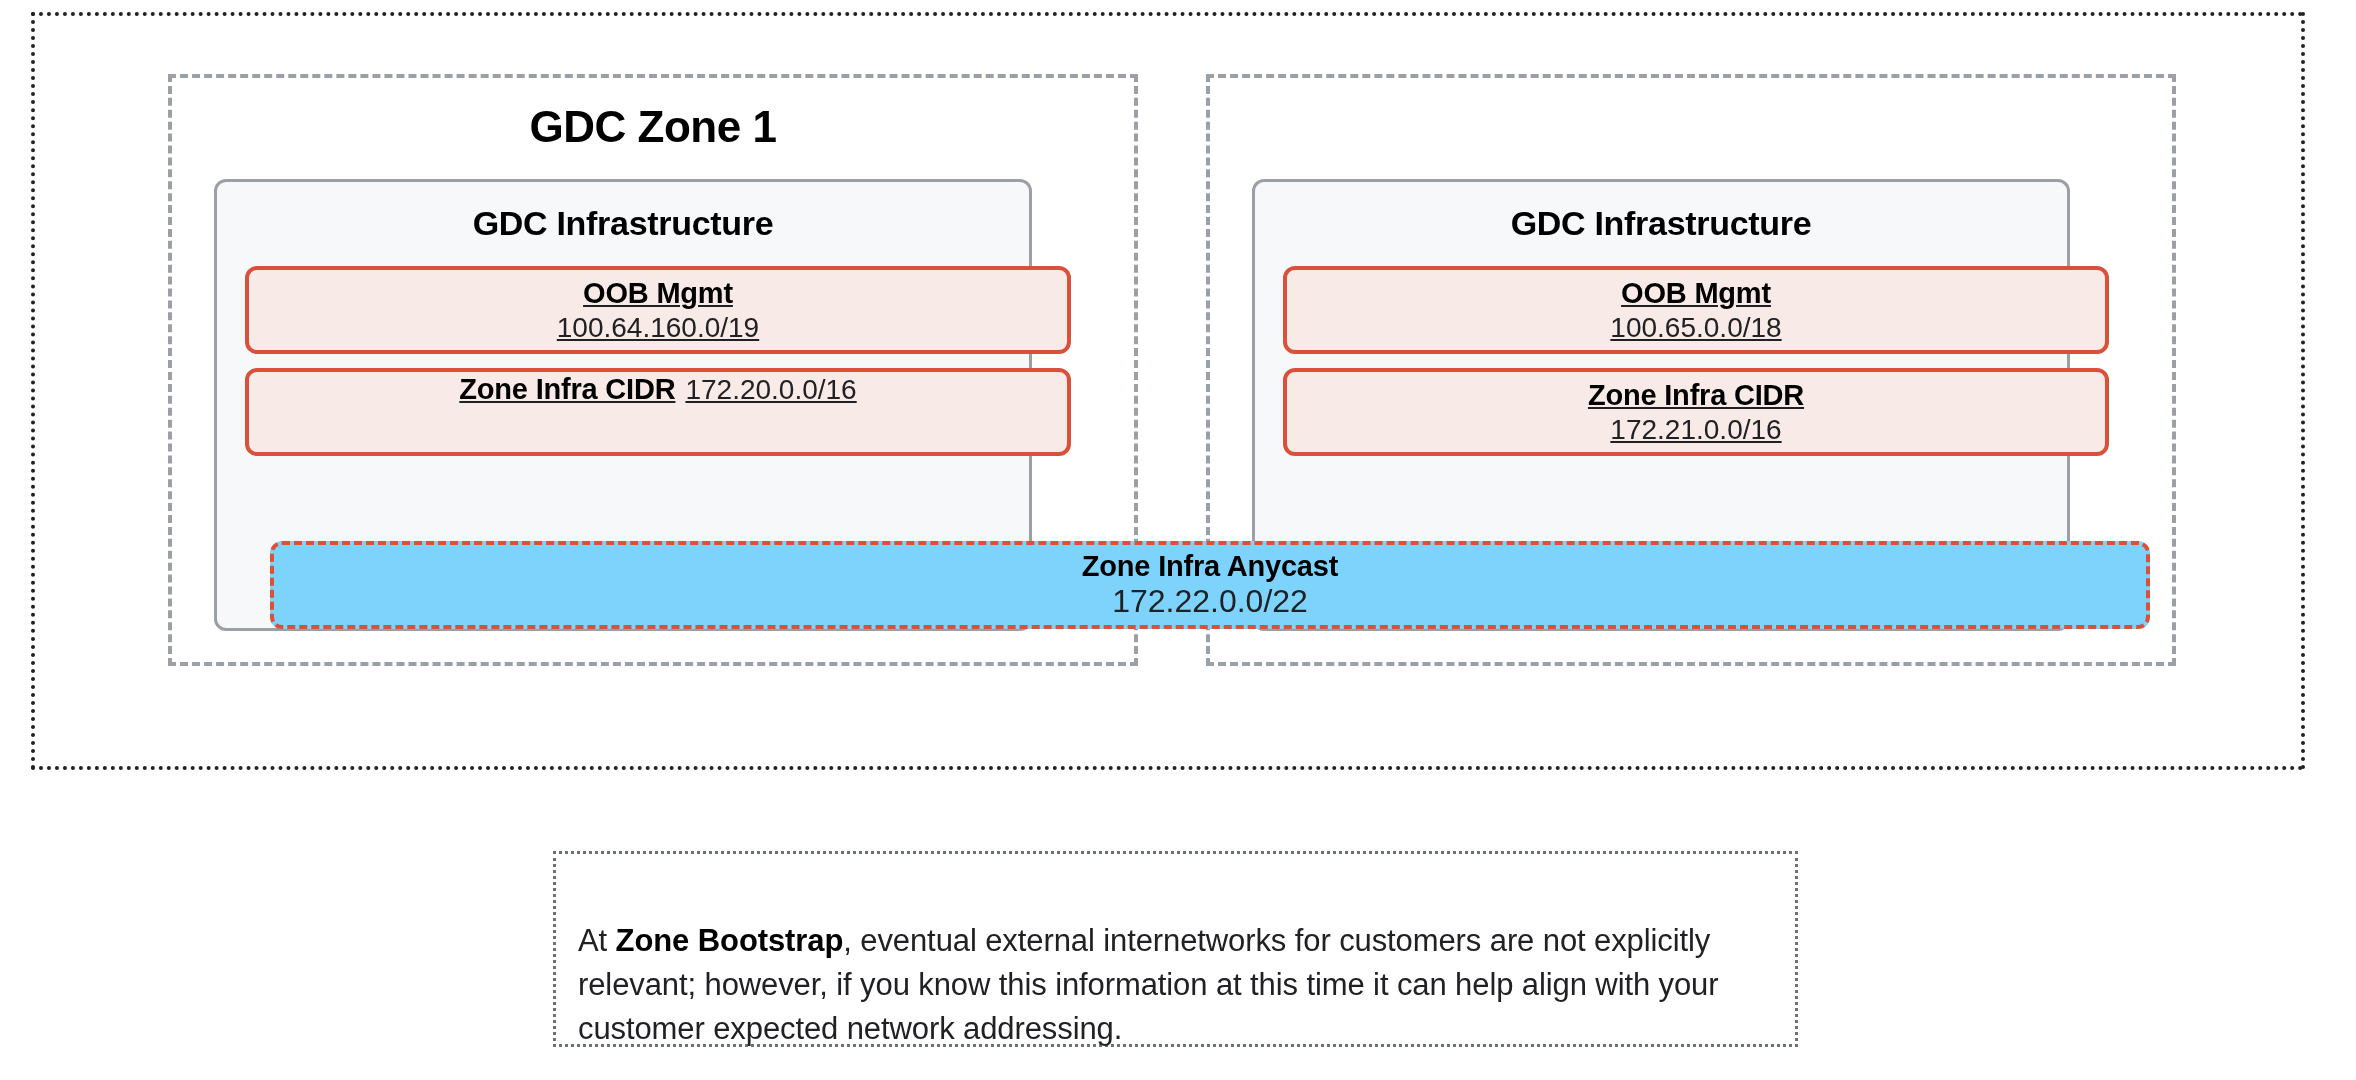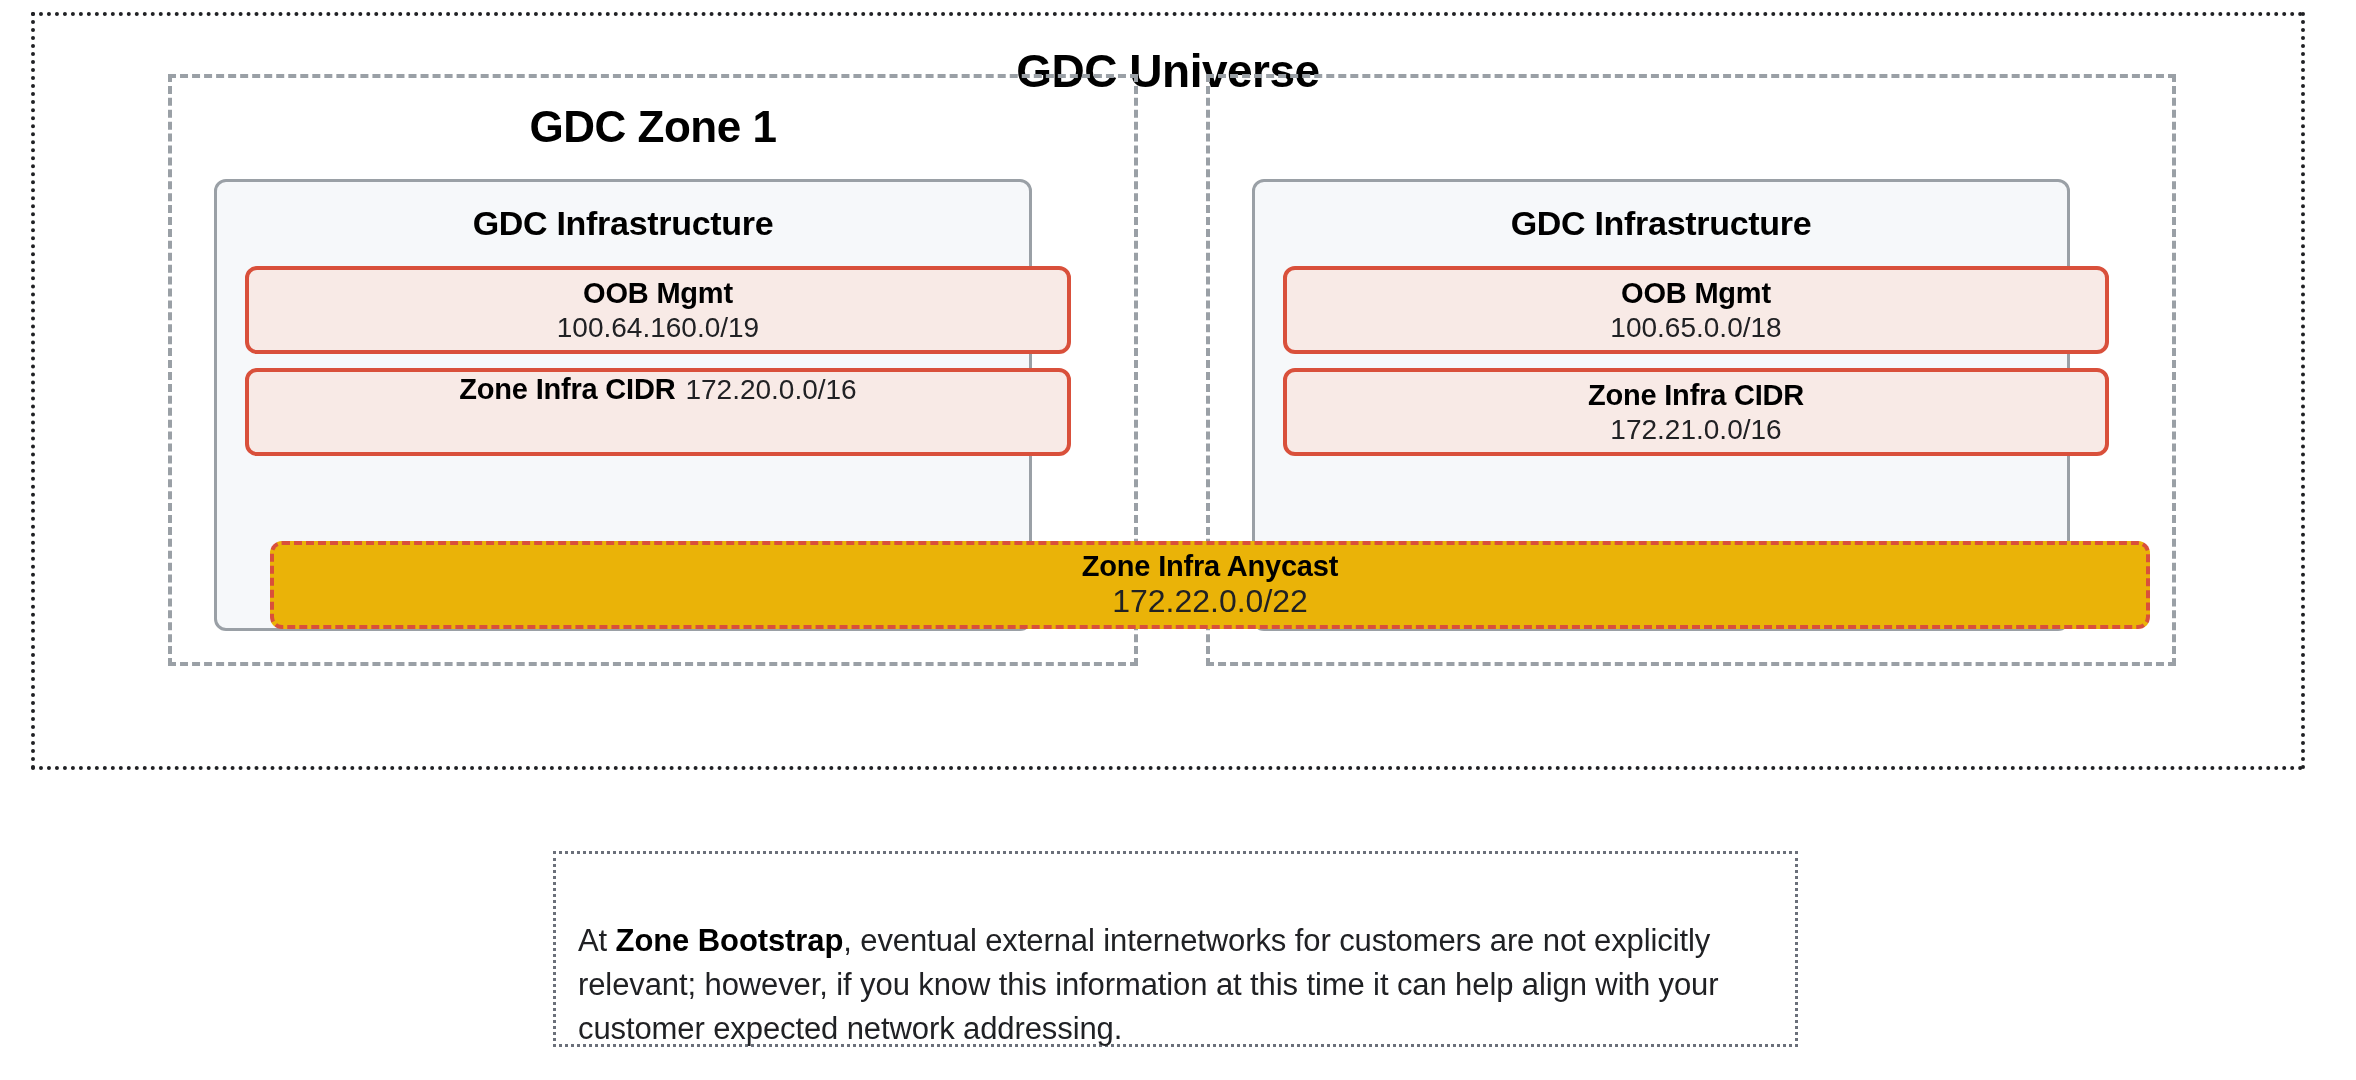--- a/index.html
+++ b/index.html
@@ -92,20 +92,21 @@
     box-sizing: border-box;
     background: #f8eae6;
     border: 4px solid #d9503b;
     border-radius: 12px;
     display: flex;
     flex-direction: column;
     align-items: center;
     justify-content: center;
     text-align: center;
     line-height: 1.18;
+    text-decoration: underline;
   }
   .netbox-oob {
     position: absolute;
     left: 28px;
     top: 84px;
     width: 826px;
     height: 88px;
   }
   .netbox-cidr {
     position: absolute;
@@ -134,21 +135,21 @@
   }
 
   
   .anycast {
     position: absolute;
     left: 235px;
     top: 525px;
     width: 1880px;
     height: 88px;
     box-sizing: border-box;
-    background: #eab308;
+    background: #7dd3fc;
     border: 4px dashed #d9503b;
     border-radius: 12px;
     display: flex;
     flex-direction: column;
     align-items: center;
     justify-content: center;
     text-align: center;
     line-height: 1.18;
     z-index: 5;
   }
@@ -183,21 +184,20 @@
   }
   .note-text b {
     font-weight: 700;
     color: #000000;
   }
 </style>
 </head>
 <body>
 
 <div class="universe">
-  <div class="universe-title">GDC Universe</div>
 
   <div class="zones-row">
 
     <div class="zone">
       <div class="zone-title">GDC Zone 1</div>
 
       <div class="infra">
         <div class="infra-title">GDC Infrastructure</div>
 
         <div class="netbox netbox-oob">

